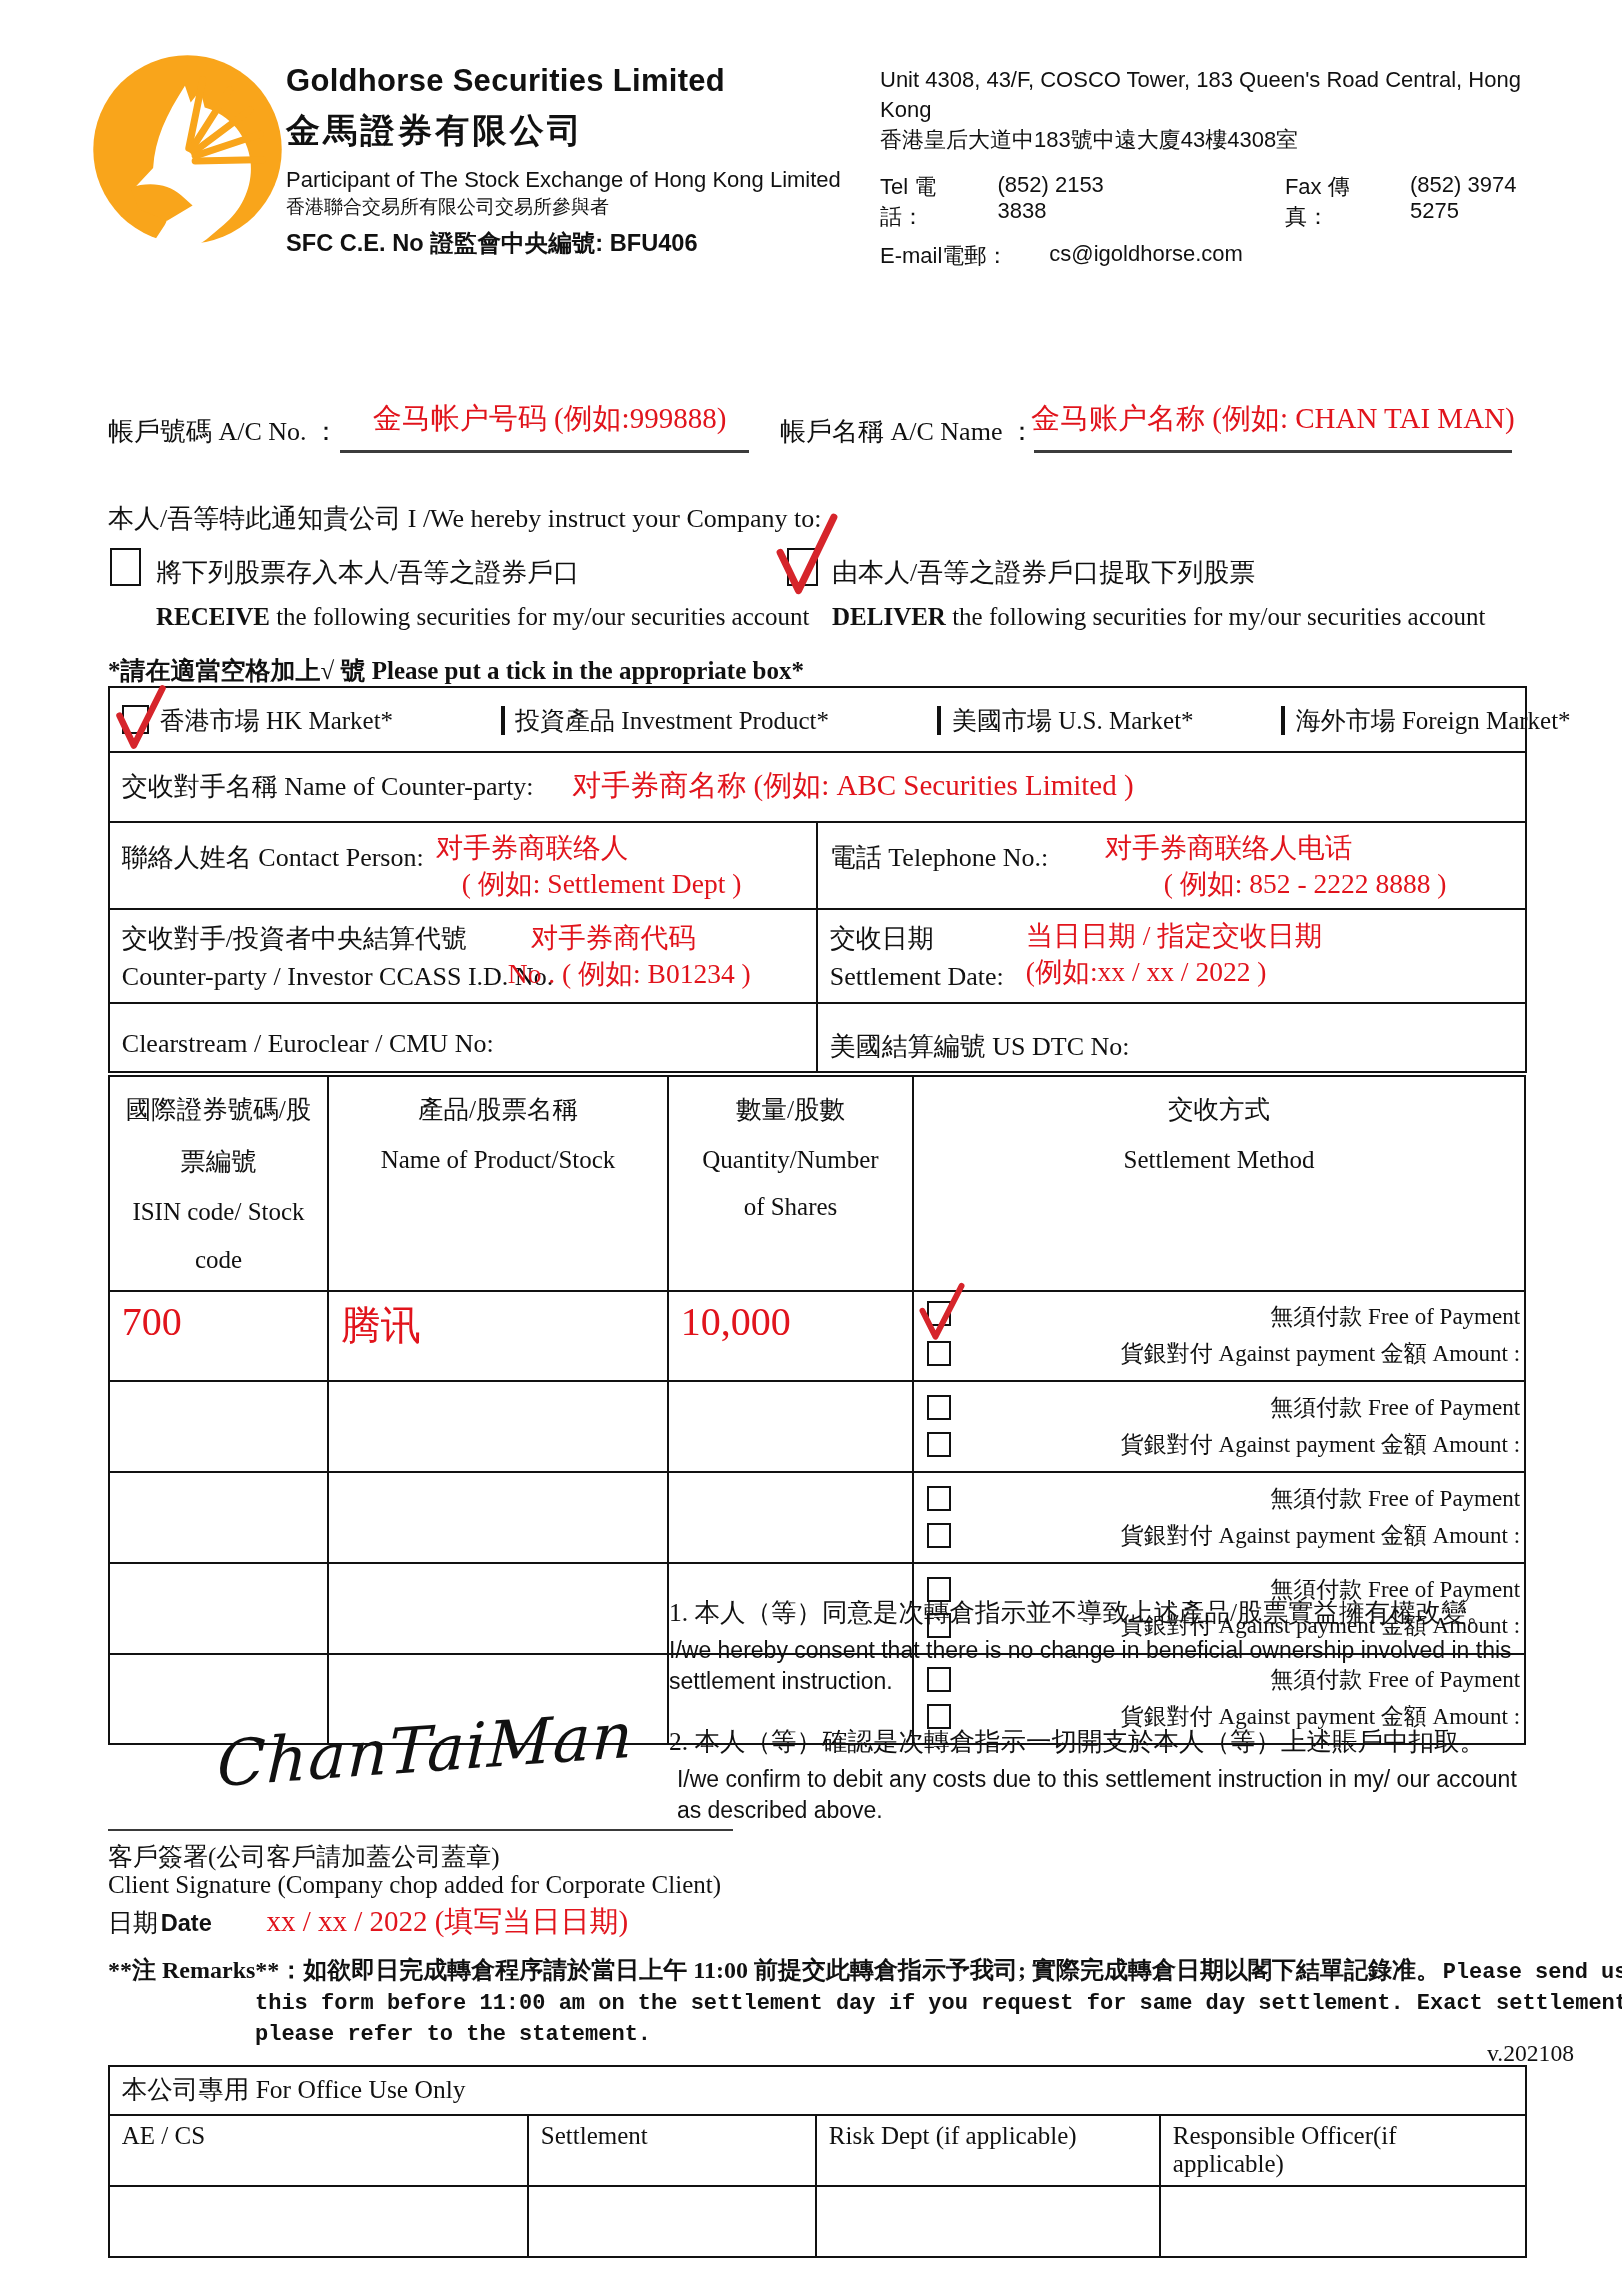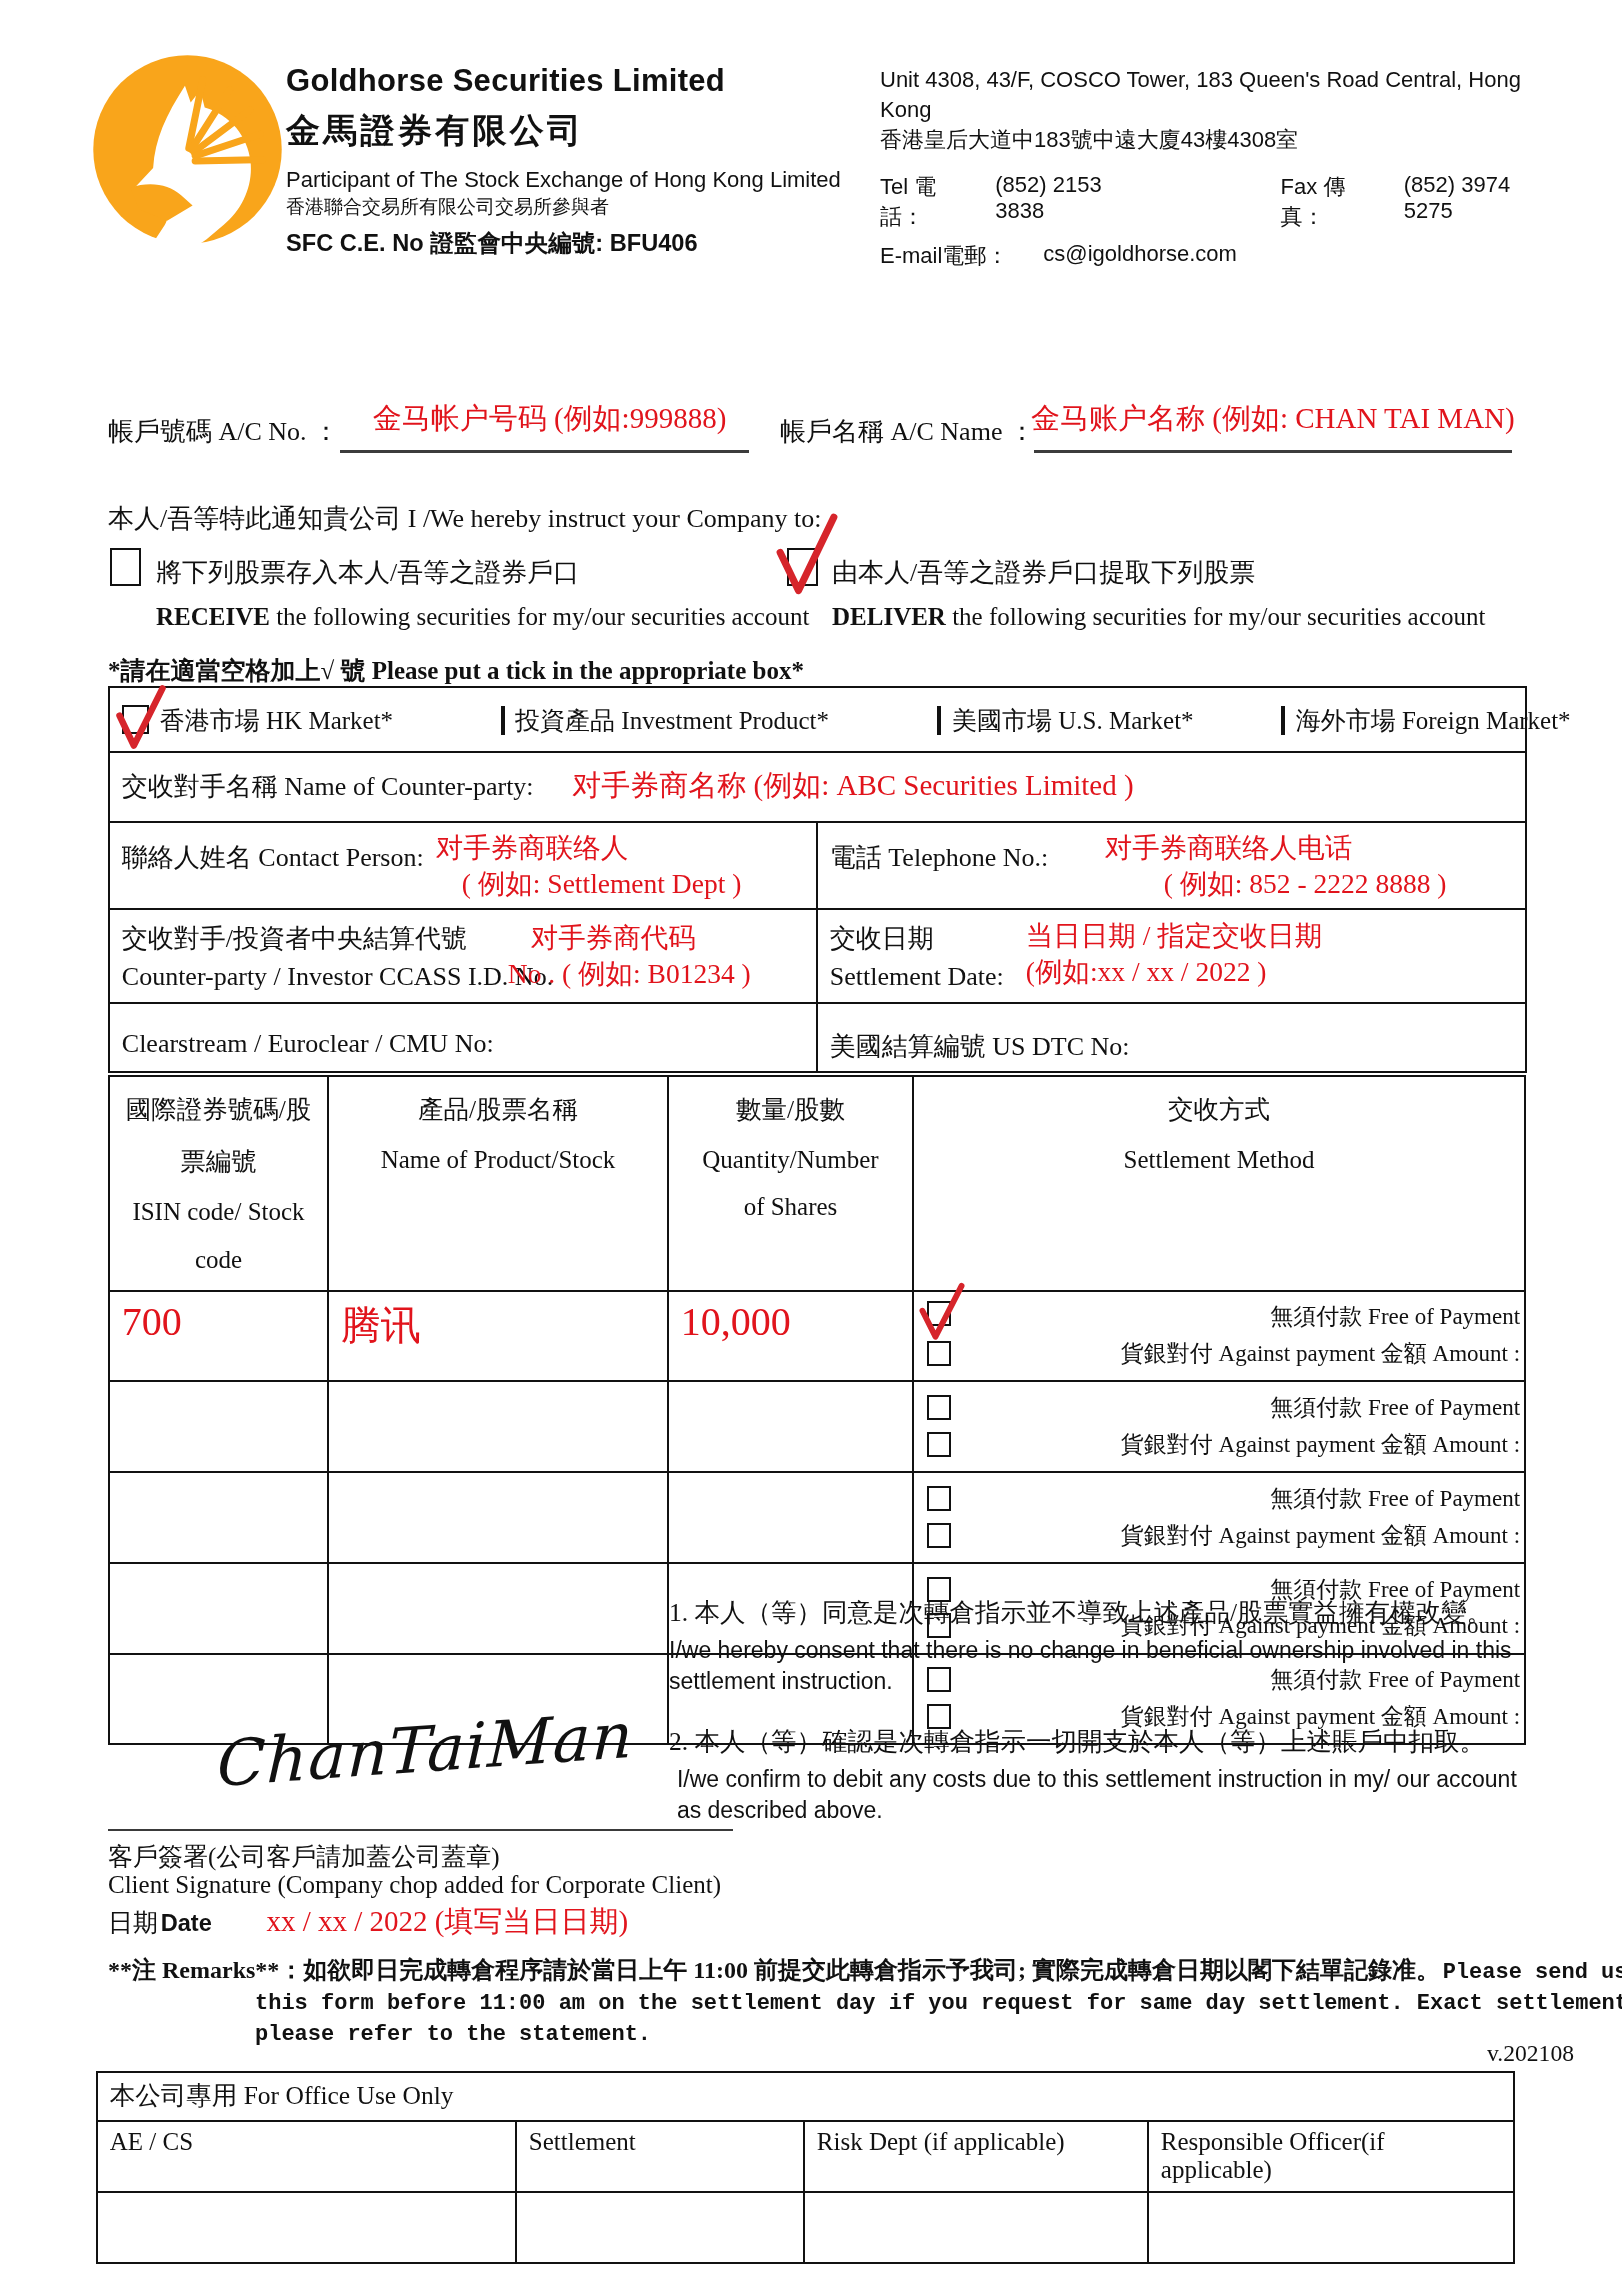--- a/index.html
+++ b/index.html
@@ -9,21 +9,21 @@
   .sans{font-family:"Liberation Sans","DejaVu Sans",sans-serif;}
   .red{color:#e1141c;}
   .b{font-weight:700;}
   
   .co-name-en{font-size:31px;font-weight:700;letter-spacing:0.3px;}
   .co-name-zh{font-size:34px;font-weight:700;letter-spacing:3.3px;margin-top:9.2px;}
   .co-sub{font-size:22px;margin-top:13px;}
   .co-sub-zh{font-size:19px;margin-top:1px;}
   .co-sfc{font-size:23.6px;font-weight:700;margin-top:6.5px;}
   .addr{font-size:22px;line-height:1.36;}
-  .contact-row{display:flex;gap:22px;font-size:22px;margin-top:17px;}
+  .contact-row{display:flex;gap:28px;font-size:22px;margin-top:17px;}
   .contact-row .gap{width:98px;}
   
   .form-title{font-size:32px;letter-spacing:0.7px;border-bottom:2.6px solid #111;padding-bottom:3.9px;}
   
   .t40{font-size:26px;} .t38{font-size:25px;} .t36{font-size:23.6px;}
   .fill44{font-size:29px;} 
   .u-line{border-bottom:3.3px solid #3c3c3c;}
   
   .cbx{display:inline-block;background:#fff;border:2.6px solid #111;box-sizing:border-box;}
   .cbx-big{width:31px;height:38px;}
@@ -349,21 +349,21 @@
     <span class="sans b" style="font-size:23.6px;">Date</span>
     <span class="red fill44" style="margin-left:52px;">xx / xx / 2022  (填写当日日期)</span>
   </div>
 
   <div class="abs remarks" style="left:108px;top:1953px;">
     <span class="rm-zh">**注 Remarks**：</span><span class="rm-zh">如欲即日完成轉倉程序請於當日上午 11:00 前提交此轉倉指示予我司; 實際完成轉倉日期以閣下結單記錄准。</span>
     <span class="rm-en">Please send us this form before 11:00 am on the settlement day if you request for same day settlement. Exact settlement day please refer to the statement.</span>
   </div>
   <div class="abs t36" style="left:0;top:2040px;width:1574px;text-align:right;">v.202108</div>
 
-  <table class="frm abs" style="left:96px;top:2065px;margin-top:6px;">
+  <table class="frm abs" style="left:108px;top:2065px;">
     <colgroup>
         <col style="width:419px">
         <col style="width:288px">
         <col style="width:344px">
         <col style="width:366px">
       </colgroup>
     <tbody>
         <tr style="height:37px;">
       <td colspan="4" style="padding-top:5.2px;">
         <span class="office-title">本公司專用 For Office Use Only</span>

